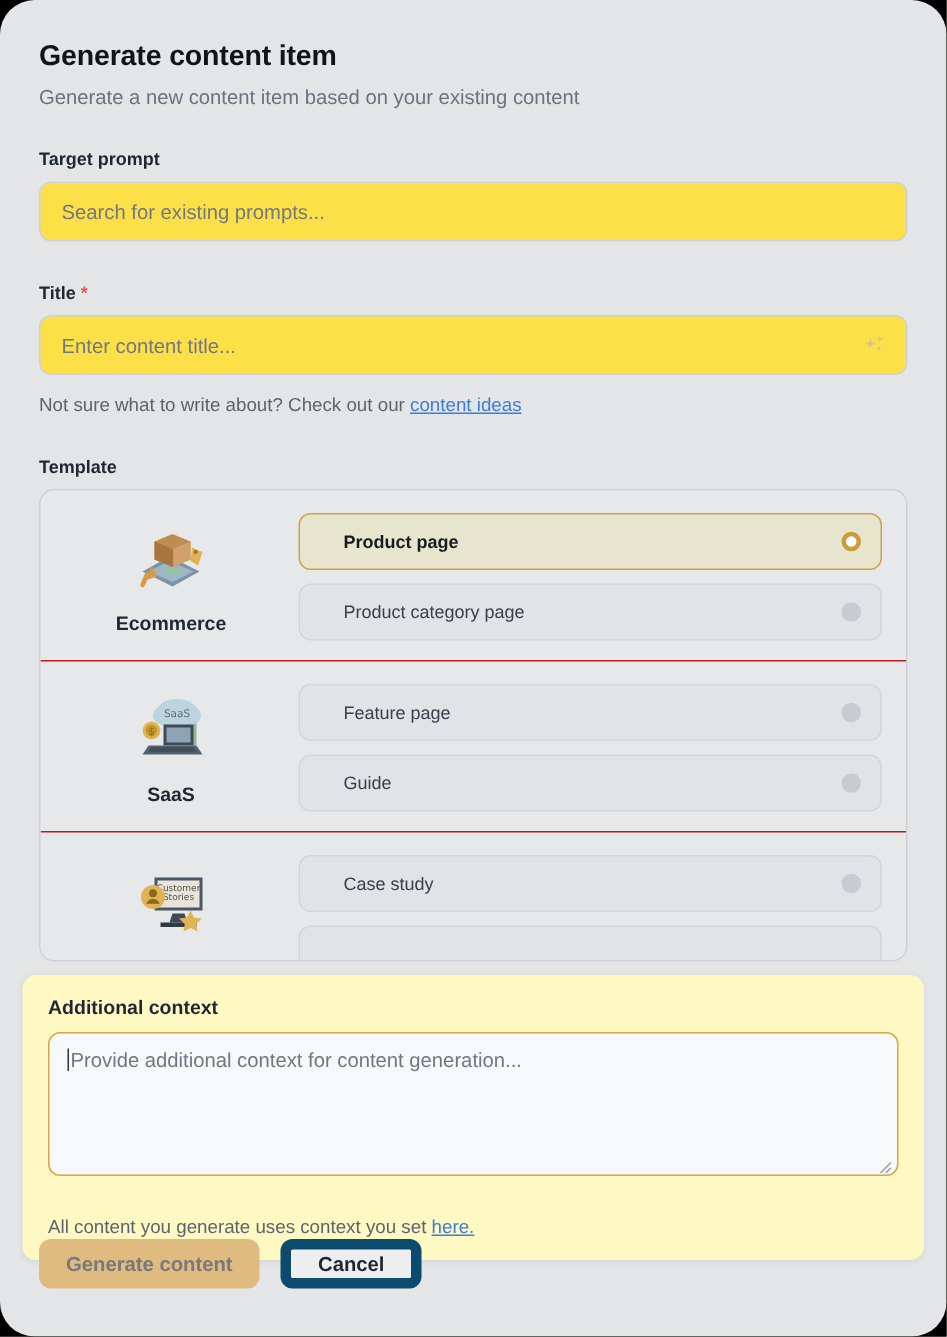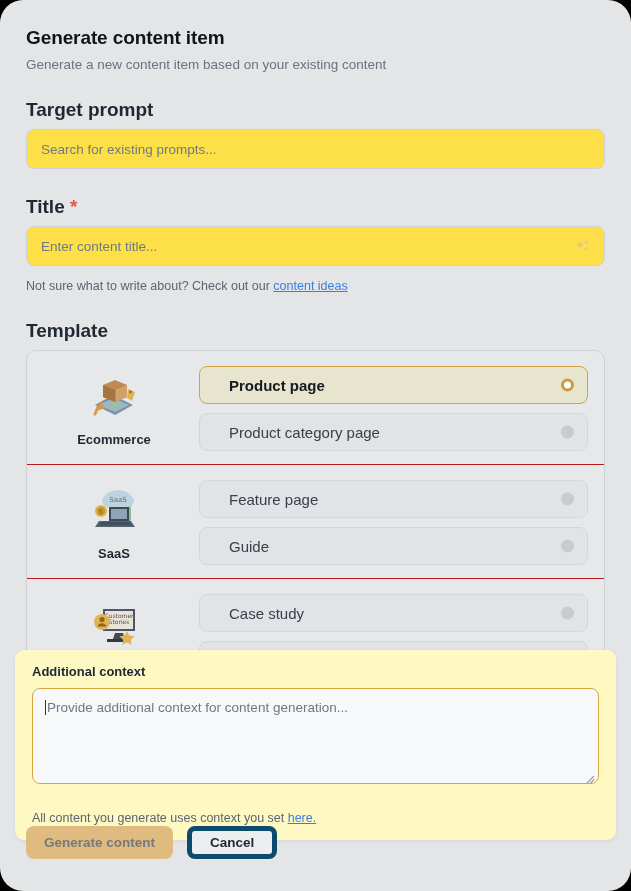--- a/index.html
+++ b/index.html
@@ -32,21 +32,21 @@
   .page-subtitle {
     margin-top: 8px;
     font-size: 13.5px;
     color: #6b7280;
   }
 
   
   .form { padding: 0 26px; }
 
   .field-label {
-    font-size: 19px;
+    font-size: 12px;
     font-weight: bold;
     color: #1f2733;
     margin-top: 27px;
     margin-bottom: 8px;
   }
   .req-star { color: #e4574c; font-weight: bold; }
 
   .text-input {
     position: relative;
     height: 40px;
@@ -120,21 +120,21 @@
     position: relative;
     height: 38px;
     border-radius: 8px;
     border: 1px solid #d3d6db;
     background: #e1e3e6;
     display: flex;
     align-items: center;
     padding: 0 14px;
   }
   .opt-label {
-    font-size: 15px;
+    font-size: 12px;
     color: #39404b;
     padding-left: 15px;
   }
   .opt .radio {
     position: absolute;
     right: 13px;
     top: 50%;
     transform: translateY(-50%);
     width: 13px; height: 13px;
     border-radius: 50%;
@@ -222,21 +222,21 @@
   .btn-primary {
     background: #e0bb7f;
     color: #76797d;
     padding: 0 18px;
     border: none;
   }
   .btn-secondary {
     background: #eceef0;
     color: #1f2733;
     padding: 0 18px;
-    border: 5px solid #0c4a6e;
+    border: 7px solid #0c4a6e;
   }
 </style>
 </head>
 <body>
 
 <div id="app">
 
   <div class="header">
     <div class="page-title">Generate content item</div>
     <div class="page-subtitle">Generate a new content item based on your existing content</div>

